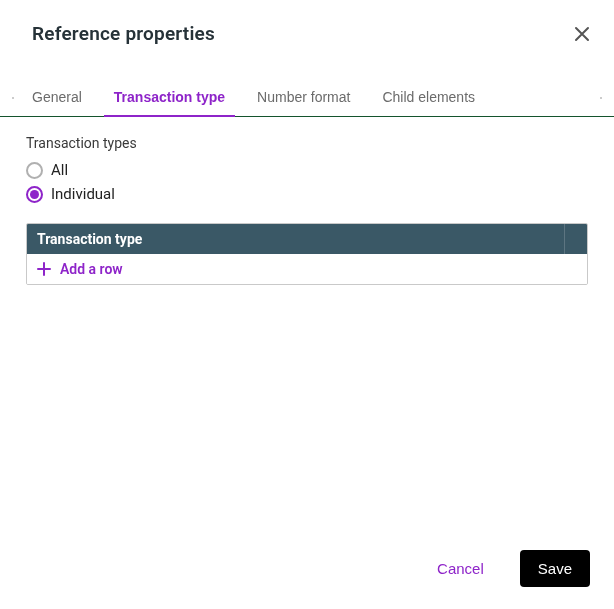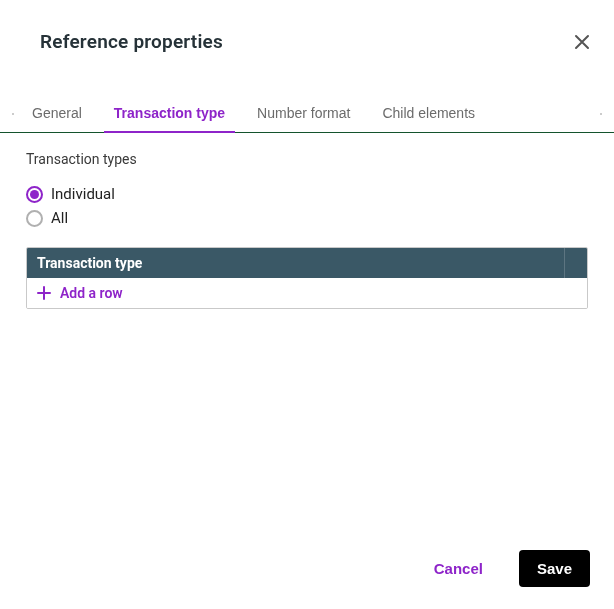--- a/index.html
+++ b/index.html
@@ -1,44 +1,44 @@
 <!DOCTYPE html>
 <html><head>
 <meta charset="utf-8">
 <style>
   * { box-sizing: border-box; }
   html, body { margin:0; padding:0; font-family: -apple-system, BlinkMacSystemFont, "Segoe UI", Roboto, "Helvetica Neue", Arial, sans-serif; }
   body { width:614px; height:609px; background:#fff; display:flex; flex-direction:column; color:#263238; }
   .dialog { display:flex; flex-direction:column; flex:1; padding:0; }
   .header { display:flex; align-items:center; justify-content:space-between; padding:18px 20px 12px 28px; }
-  .header h1 { font-size:19px; font-weight:600; color:#263238; margin:12px; letter-spacing:0.2px; }
+  .header h1 { font-size:19px; font-weight:600; color:#263238; margin:4px; letter-spacing:0.2px; }
   .close-btn { background:none; border:none; cursor:pointer; padding:4px; color:#555; }
   .close-btn svg { display:block; }
   .tabs { display:flex; align-items:center; border-bottom:1px solid #14532d; padding:0 10px; margin-top:18px; position:relative; }
   .tab { padding:10px 16px 11px; font-size:14px; color:#6b6b6b; cursor:pointer; background:none; border:none; position:relative; }
   .tab.active { color:#8e24c9; font-weight:600; }
   .tab.active::after { content:""; position:absolute; left:6px; right:6px; bottom:-1px; height:2px; background:#8e24c9; }
   .tab-dot { width:2px; height:2px; border-radius:50%; background:#bbb; align-self:center; margin:0 2px; }
   .content { padding:18px 26px 0; flex:1; display:flex; flex-direction:column; }
-  .section-label { font-size:14px; color:#3a3a3a; margin-bottom:18px; }
+  .section-label { font-size:14px; color:#3a3a3a; margin-bottom:10px; }
   .radio-group { display:flex; flex-direction:column; gap:6px; margin-bottom:20px; }
   .radio-item { display:flex; align-items:center; gap:8px; cursor:pointer; }
   .radio-circle { width:17px; height:17px; border:2px solid #8e24c9; border-radius:50%; display:flex; align-items:center; justify-content:center; flex-shrink:0; }
   .radio-item.unselected .radio-circle { border-color:#b0b0b0; }
   .radio-dot { width:9px; height:9px; background:#8e24c9; border-radius:50%; display:none; }
   .radio-item.selected .radio-dot { display:block; }
   .radio-label { font-size:15px; color:#222; }
   .table { border:1px solid #c9c9c9; border-radius:2px; overflow:hidden; }
   .table-head { display:flex; background:#3a5866; color:#fff; font-weight:700; font-size:14px; }
   .th-main { flex:1; padding:7px 10px; border-right:1px solid #5d7581; }
   .th-end { width:22px; }
   .table-row.add { display:flex; align-items:center; gap:9px; padding:7px 10px; color:#8e24c9; font-weight:600; font-size:14px; background:#fff; cursor:pointer; }
   .table-row.add svg { display:block; }
   .footer { display:flex; justify-content:flex-end; gap:18px; padding:16px 24px 22px; }
-  .btn { font-size:15px; font-weight:700; padding:10px 18px; border-radius:4px; cursor:pointer; border:none; }
+  .btn { font-size:15px; font-weight:400; padding:10px 18px; border-radius:4px; cursor:pointer; border:none; }
   .btn-cancel { background:none; color:#8e24c9; }
   .btn-save { background:#000000; color:#fff; }
 </style>
 </head>
 <body>
 
 <div class="dialog">
 
   <div class="header">
     <h1>Reference properties</h1>
@@ -55,29 +55,29 @@
     <button class="tab active">Transaction type</button>
     <button class="tab">Number format</button>
     <button class="tab">Child elements</button>
     <span class="tab-dot" style="margin-left:auto"></span>
   </div>
 
   <div class="content">
     <div class="section-label">Transaction types</div>
 
     <div class="radio-group">
+      <div class="radio-item unselected">
+        <span class="radio-circle"></span>
+        <span class="radio-label">All</span>
+      </div>
       <div class="radio-item selected">
         <span class="radio-circle">
             <span class="radio-dot"></span>
           </span>
         <span class="radio-label">Individual</span>
-      </div>
-      <div class="radio-item unselected">
-        <span class="radio-circle"></span>
-        <span class="radio-label">All</span>
       </div>
     </div>
 
     <div class="table">
       <div class="table-head">
         <div class="th-main">Transaction type</div>
         <div class="th-end"></div>
       </div>
       <div class="table-row add">
         <svg width="14" height="14" viewBox="0 0 14 14">

